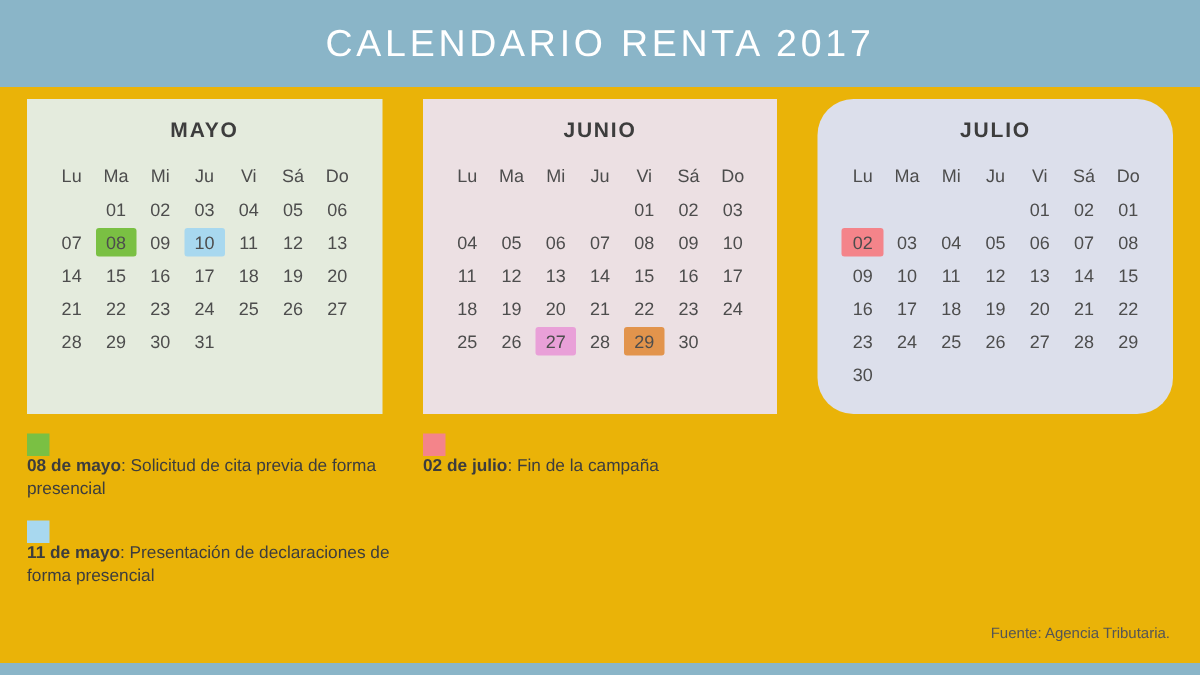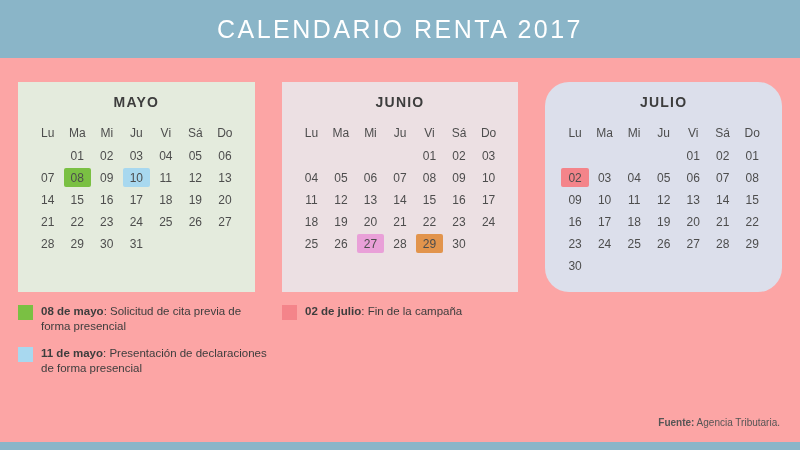--- a/index.html
+++ b/index.html
@@ -10,39 +10,39 @@
     width: 800px;
     height: 450px;
     background: #ffffff;
     font-family: "Liberation Sans", sans-serif;
     overflow: hidden;
   }
   .page {
     position: relative;
     width: 800px;
     height: 450px;
-    background: #fca5a5;
+    background: #eab308;
   }
   .header {
     height: 58px;
     background: #8ab5c8;
     display: flex;
     align-items: center;
     justify-content: center;
   }
   .header-title {
     color: #ffffff;
     font-size: 25px;
     letter-spacing: 2.5px;
     font-weight: 400;
   }
   .months {
     display: flex;
     gap: 27px;
-    padding: 24px 18px 0 18px;
+    padding: 8px 18px 0 18px;
     box-sizing: border-box;
   }
   .month {
     width: 250px;
     padding: 12px 14px 14px 14px;
     box-sizing: border-box;
   }
   .month-title {
     text-align: center;
     font-weight: bold;
@@ -82,20 +82,21 @@
     box-sizing: border-box;
     gap: 14px;
   }
   .legend-col {
     width: 250px;
   }
   .legend-row {
     display: flex;
     align-items: flex-start;
     margin-bottom: 12px;
+    flex-direction: column;
   }
   .swatch {
     width: 15px;
     height: 15px;
     flex: 0 0 15px;
     margin-right: 8px;
     margin-top: 1px;
   }
   .legend-text {
     font-size: 11.5px;
@@ -105,21 +106,21 @@
   .legend-text b {
     font-weight: bold;
   }
   .source {
     position: absolute;
     right: 20px;
     bottom: 22px;
     font-size: 10px;
     color: #555555;
   }
-  .source b { font-weight: bold; }
+  .source b { font-weight: normal; }
   .footer-bar {
     position: absolute;
     left: 0;
     bottom: 0;
     width: 800px;
     height: 8px;
     background: #8ab5c8;
   }
 </style>
 </head>

